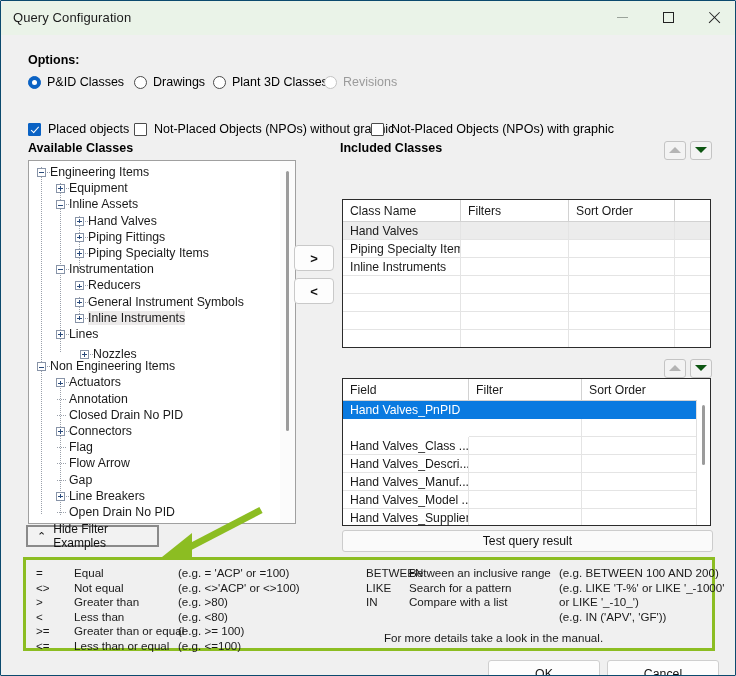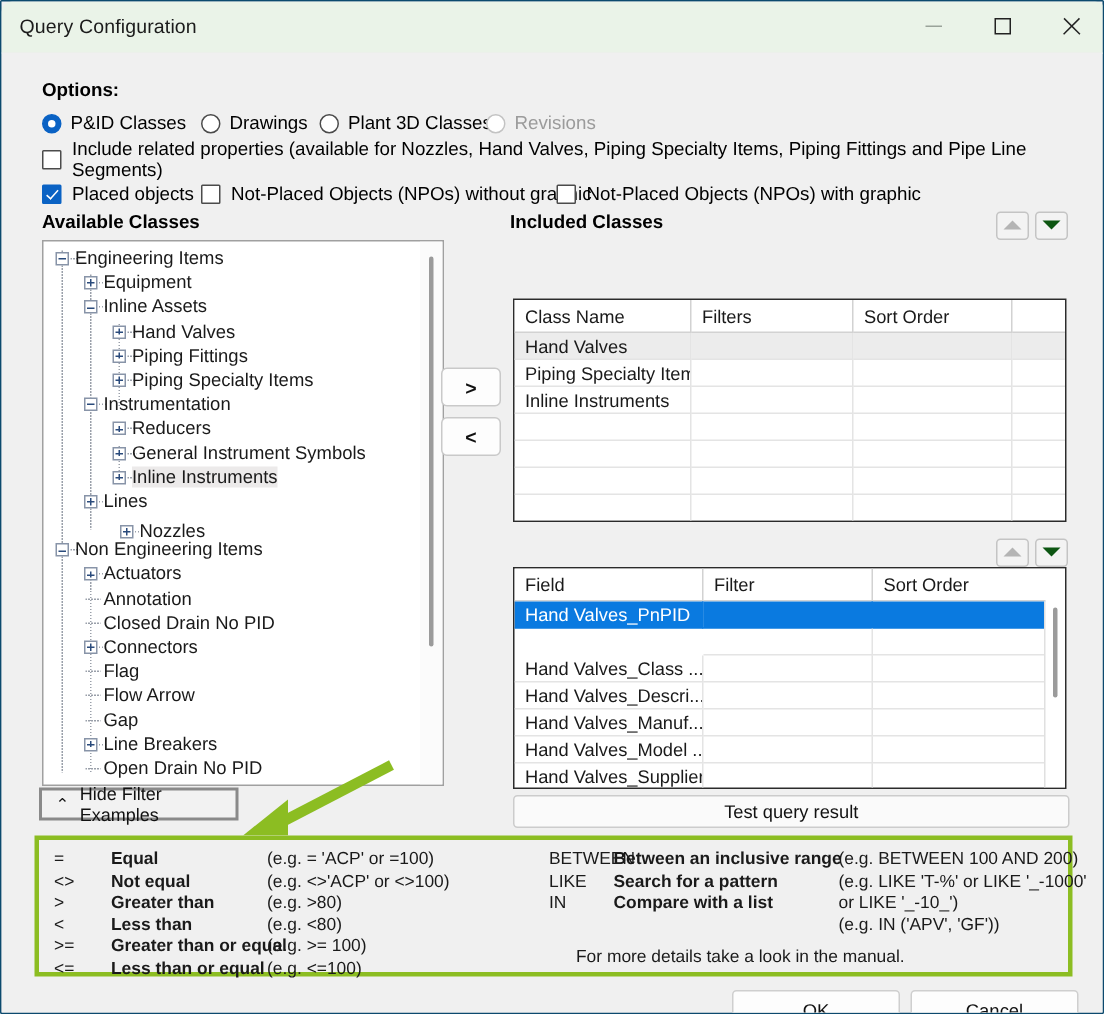--- a/index.html
+++ b/index.html
@@ -186,21 +186,21 @@
   
   #annotation-arrow { position:absolute; left:155px; top:470px; width:115px; height:55px; }
 
   
   #filter-panel {
     position:absolute; left:22px; top:522px; width:692px; height:94px;
     background:#f0f0f0; border:3px solid #8cbd22; box-sizing:border-box;
   }
   .fx-row { position:absolute; height:14.5px; font-size:11.6px; color:#1a1a1a; white-space:nowrap; }
   .fx-op   { position:absolute; }
-  .fx-name { position:absolute;font-weight:bold; }
+  .fx-name { position:absolute; }
   .fx-ex   { position:absolute; }
   #fx-manual { position:absolute; font-size:11.6px; color:#1a1a1a; }
 
   
   .footbtn {
     position:absolute; top:625px; width:110px; height:25px;
     background:#fdfdfd; border:1px solid #cfcfcf; border-radius:3px;
     display:flex; align-items:center; justify-content:center;
     font-size:12.3px; color:#111;
   }
@@ -239,24 +239,20 @@
     </div>
     <div class="radio-row" style="left:212px;">
       <span class="radio"></span>
       <span class="lbl">Plant 3D Classes</span>
     </div>
     <div class="radio-row" style="left:323px;">
       <span class="radio disabled"></span>
       <span class="lbl-dim">Revisions</span>
     </div>
 
-    <div class="cb-row" style="left:27px; top:62px;">
-      <span class="cbox"></span>
-      <span class="lbl">Include related properties (available for Nozzles, Hand Valves, Piping Specialty Items, Piping Fittings and Pipe Line Segments)</span>
-    </div>
 
     <div class="cb-row" style="left:27px; top:85px;">
       <span class="cbox checked"></span>
       <span class="lbl">Placed objects</span>
     </div>
     <div class="cb-row" style="left:133px; top:85px;">
       <span class="cbox"></span>
       <span class="lbl">Not-Placed Objects (NPOs) without graphic</span>
     </div>
     <div class="cb-row" style="left:370px; top:85px;">

